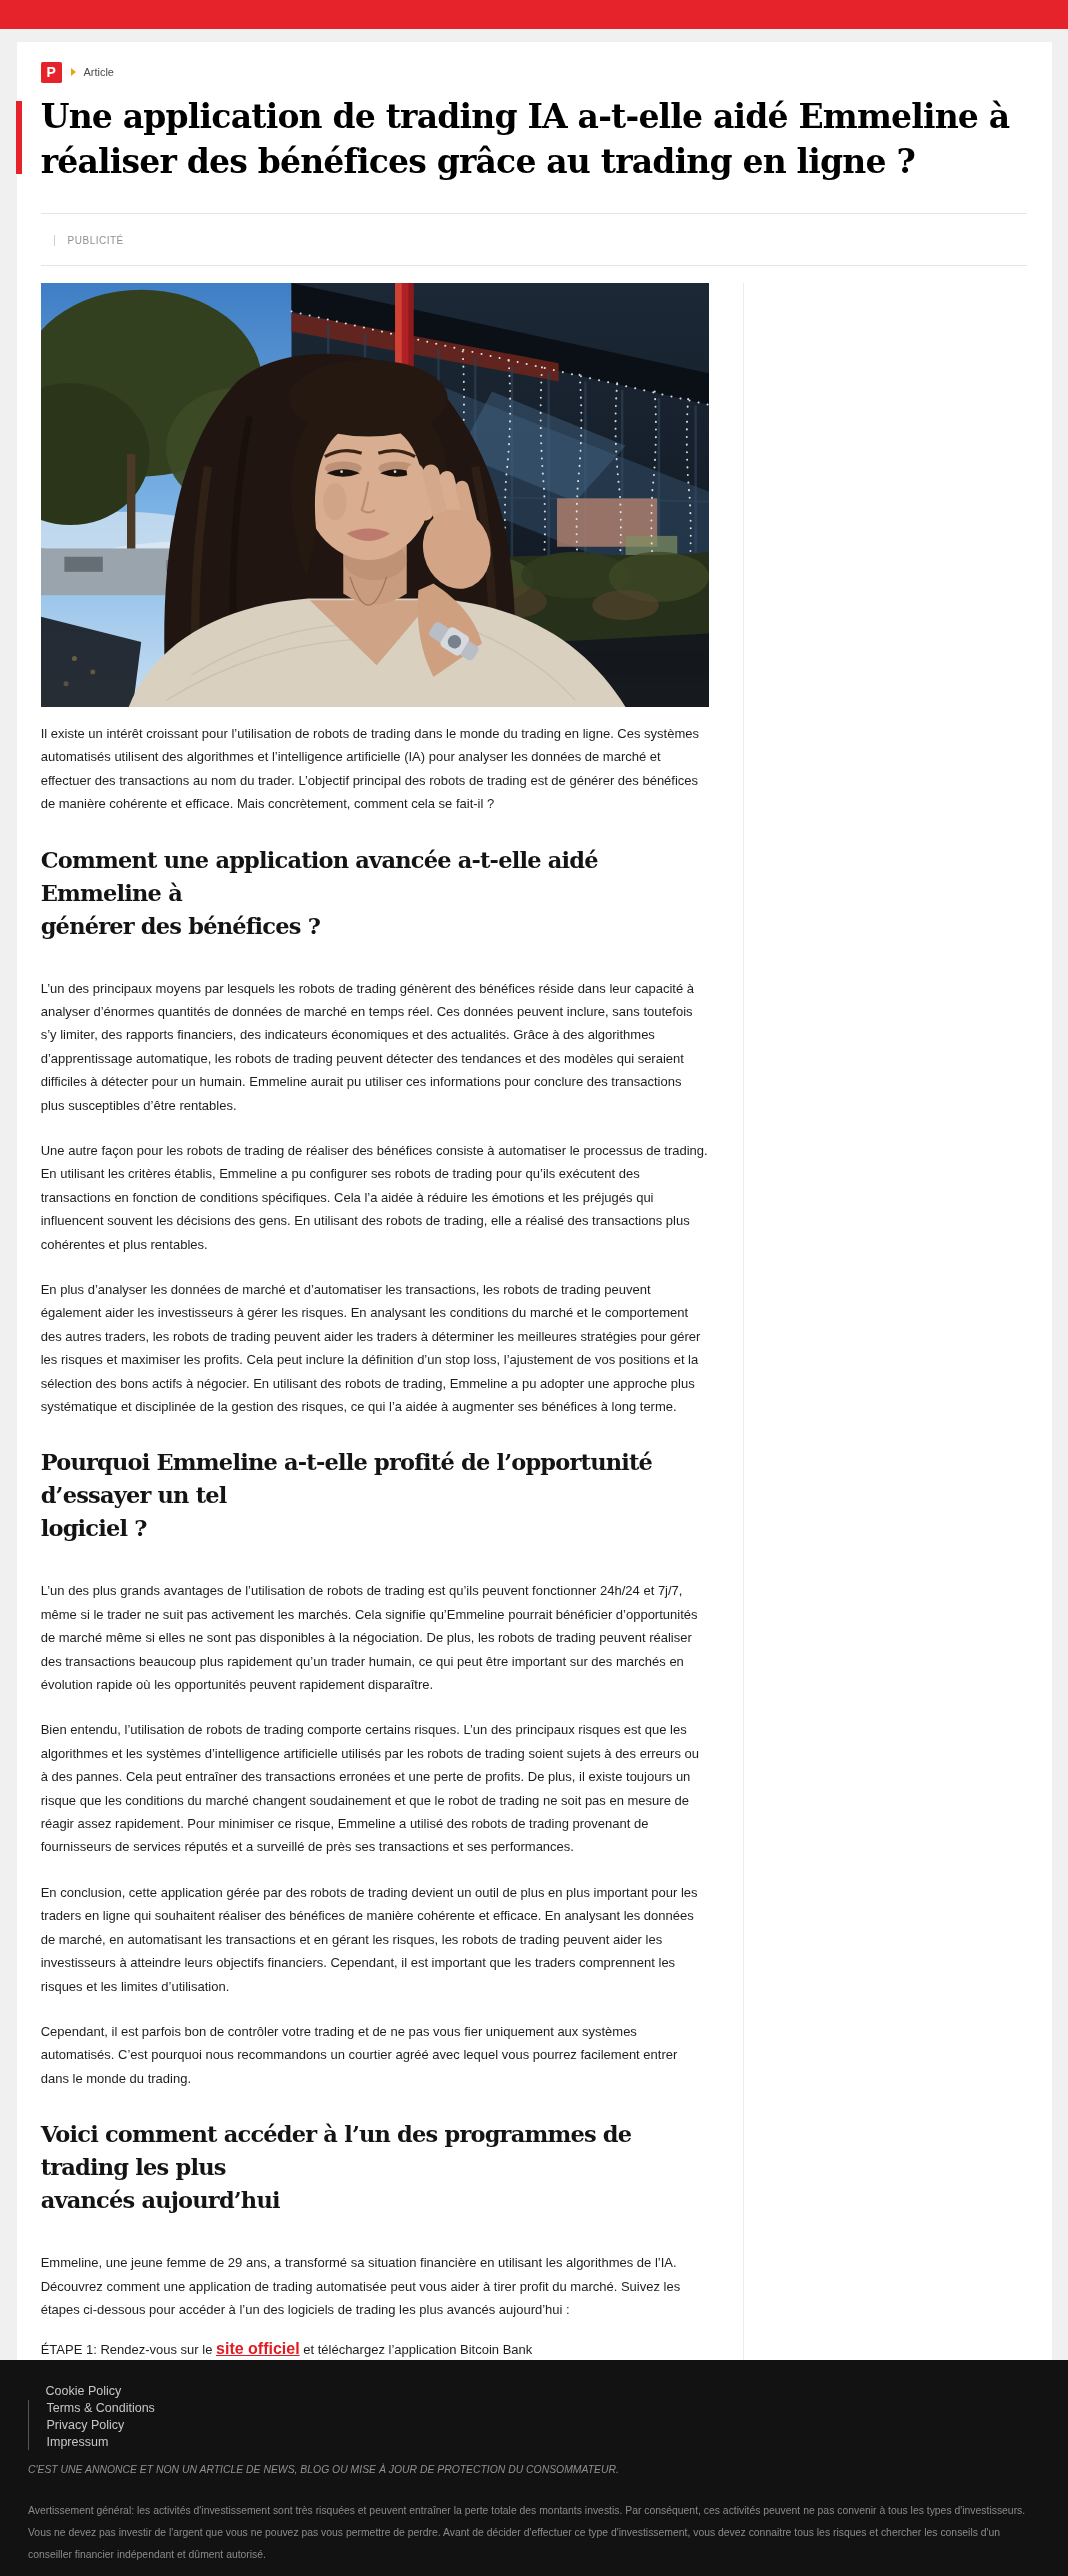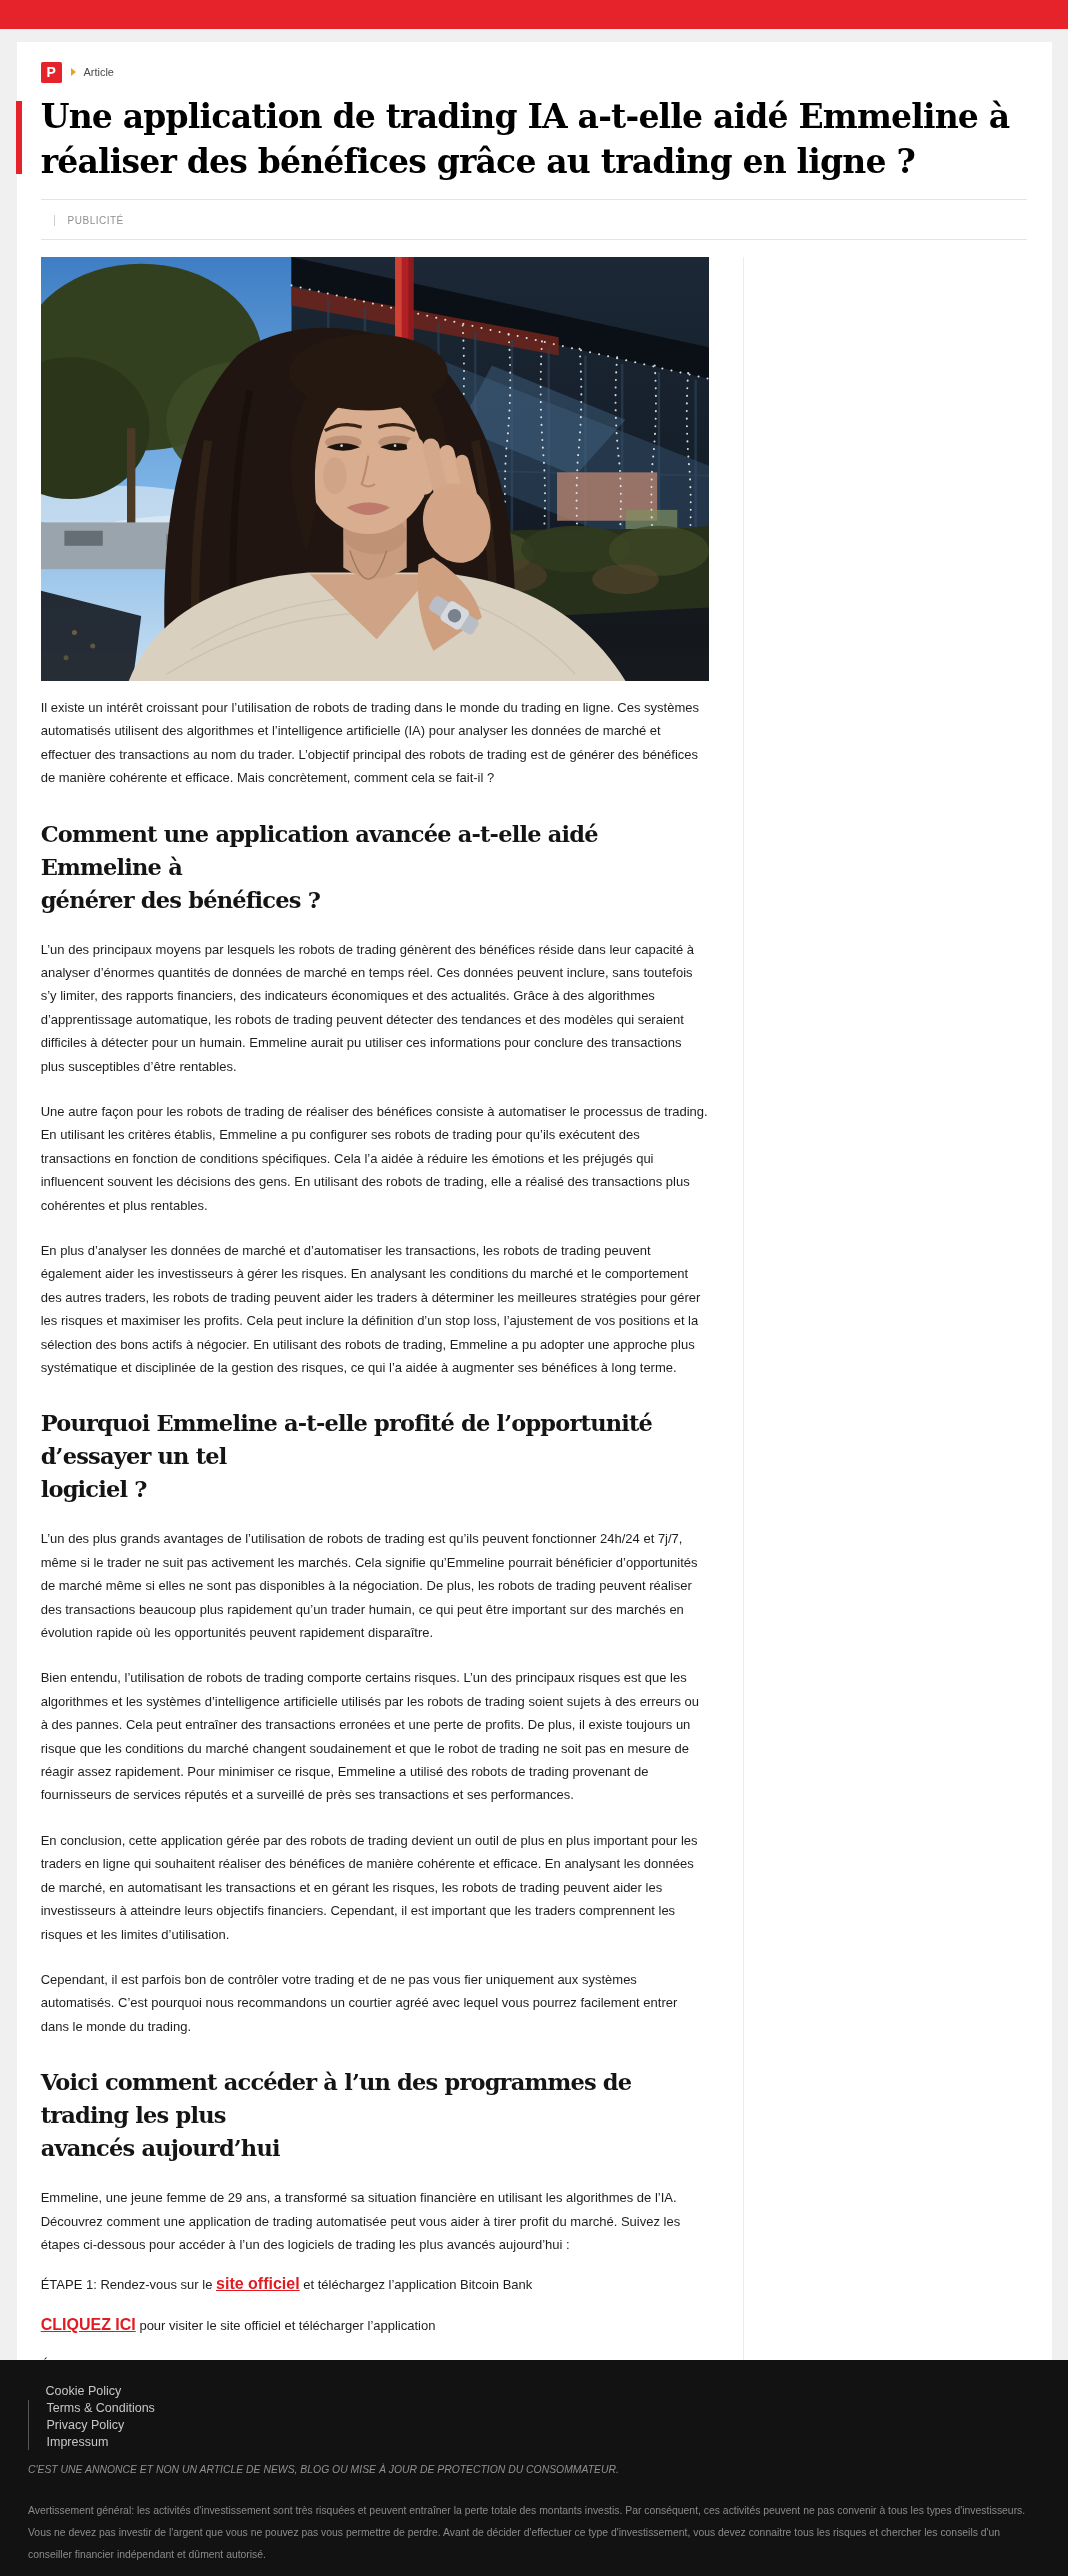--- a/index.html
+++ b/index.html
@@ -18,38 +18,38 @@
                  border-bottom:4.2px solid transparent; margin:0 7.5px 0 9.2px; }
   .crumb-label { font-size:11px; color:#4a4a4a; }
 
   
   .title-wrap { position:relative; margin-top:11.7px; }
   .title-wrap::before { content:""; position:absolute; left:-25px; top:6.7px; bottom:10px; width:6.7px; background:#e6232a; }
   h1 { font-family:"DejaVu Serif", serif; font-weight:700; font-size:33px; line-height:45px;
        letter-spacing:-0.8px; color:#000000; white-space:pre-line; }
 
   
-  .pub-box { margin-top:15px; border-top:0.8px solid #e4e4e4; border-bottom:0.8px solid #e4e4e4; padding:12px 0; }
+  .pub-box { margin-top:29px; border-top:0.8px solid #e4e4e4; border-bottom:0.8px solid #e4e4e4; padding:18px 0; }
   .pub-label { display:inline-block; border-left:0.8px solid #cfcfcf; margin-left:13.4px; padding-left:12.5px;
                font-size:10px; letter-spacing:0.5px; color:#8f8f8f; }
 
   
   .main-row { display:flex; align-items:stretch; margin-top:16.7px; }
   .article-col { width:668px; flex:0 0 668px; }
   .sidebar-col { flex:1; margin-left:34px; border-left:0.8px solid #ececec; }
 
   .photo { width:668px; height:424px; overflow:hidden; background:#1c2836; }
   .photo svg { display:block; width:100%; height:100%; }
 
   p.body { font-size:13px; line-height:23.4px; color:#1e1e1e; margin-top:22px; }
   p.body.first { margin-top:15px; }
 
   h2 { font-family:"DejaVu Serif", serif; font-weight:700; font-size:22.5px; line-height:33px;
        letter-spacing:-0.8px; color:#141414; white-space:pre-line; margin-top:28px; }
-  h2 + p.body { margin-top:21px; }
+  h2 + p.body { margin-top:34px; }
 
   .steps { margin-top:6.7px; }
   p.step { font-size:13px; line-height:23.4px; margin-top:16px; }
   .red-link { color:#e11b22; font-weight:700; font-size:16px; text-decoration:underline; cursor:pointer; }
 
   .article-divider { border:0; border-top:0.8px solid #b5b5b5; margin:35px 0 0; }
 
   
   footer { position:absolute; left:0; top:2360px; width:1068px; height:216px; background:#121212; padding:23.4px 28px 0; }
   .f-links { display:flex; justify-content:center; list-style:none;flex-direction:column; }

